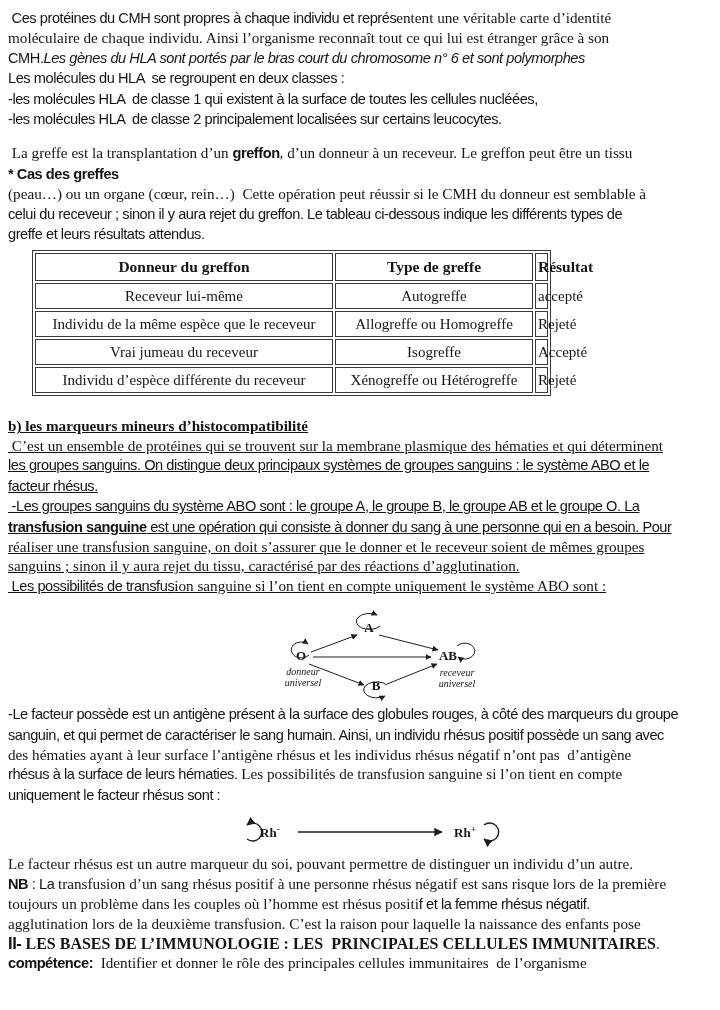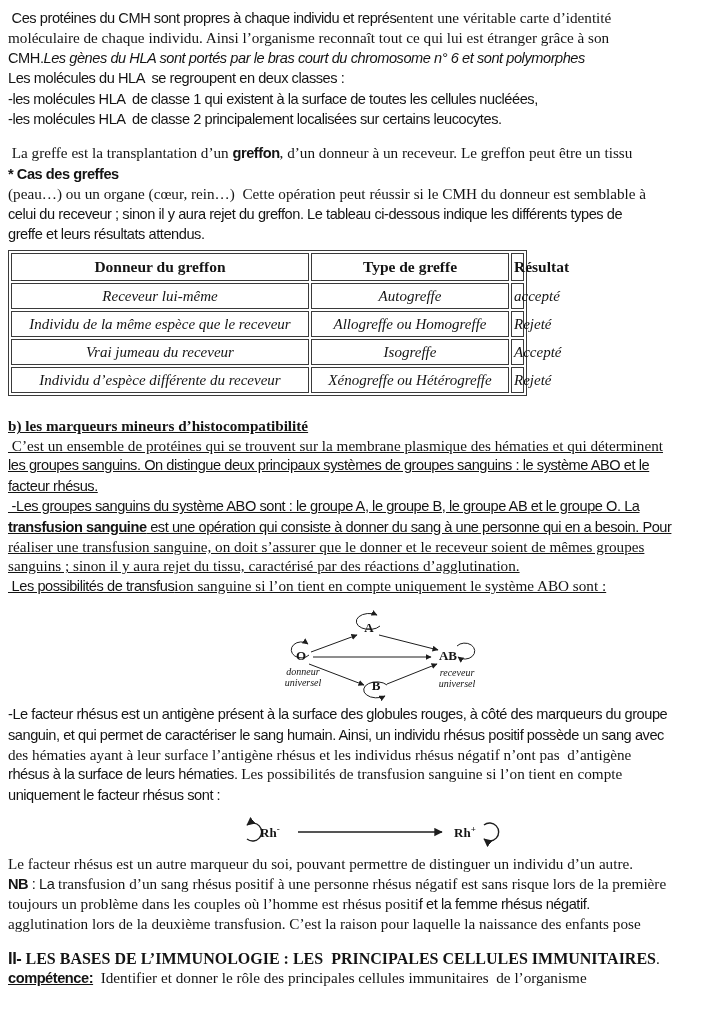--- a/index.html
+++ b/index.html
@@ -10,38 +10,39 @@
     color:#141414;
     box-sizing:border-box;
     padding:8px 16px 0 8px;
     overflow:hidden;
   }
   .line{line-height:19.4px;white-space:pre;}
   .sans{font-family:"Liberation Sans",sans-serif;font-size:14.6px;letter-spacing:-0.45px;}
   .serif{font-family:"Liberation Serif",serif;font-size:15.2px;}
   .b{font-weight:700}
   .i{font-style:italic}
-  .u{text-decoration:underline}
+  .u{}
   .sec-greffes{margin-top:14px;}
   .greffe-table{
     border-collapse:separate;border-spacing:2px;
     border:1px solid #3a3a3a;
     table-layout:fixed;width:519px;
     margin-top:6px;
     font-family:"Liberation Serif",serif;
+    margin-left:24px;
   }
   .greffe-table th,.greffe-table td{
     border:1px solid #3a3a3a;text-align:center;vertical-align:middle;
   }
   .greffe-table th{font-size:15.5px;font-weight:700;padding:4px 2px;}
-  .greffe-table td{font-size:15px;padding:3.5px 2px;font-style:italic;}
+  .greffe-table td{font-size:15px;padding:3.5px 2px;}
   .sec-marqueurs{margin-top:20px;text-decoration:underline;}
   .abo-svg{display:block;margin:2px 0 0 268px;}
   .rh-svg{display:block;margin:10px 0 3px 216px;}
-  .sec-section2{margin-top:15px;}
+  .sec-section2{margin-top:0;}
   .h2a{font-family:"Liberation Sans",sans-serif;font-size:16.5px;font-weight:700;letter-spacing:-0.4px;}
   .h2b{font-family:"Liberation Serif",serif;font-size:16px;font-weight:700;}
   .h2c{font-family:"Liberation Serif",serif;font-size:15.2px;}
   svg text{font-family:"Liberation Serif",serif;}
   .node{font-weight:700;font-size:13px;}
   .nodelabel{font-style:italic;font-size:10px;}
   .rhlabel{font-weight:700;font-size:13px;}
 </style>
 </head>
 <body>
@@ -137,21 +138,21 @@
     <text x="172" y="62" text-anchor="middle" class="node" fill="#141414">AB</text>
     <text x="100" y="92" text-anchor="middle" class="node" fill="#141414">B</text>
 
     <text x="27" y="77" text-anchor="middle" class="nodelabel" fill="#141414">donneur</text>
     <text x="27" y="88" text-anchor="middle" class="nodelabel" fill="#141414">universel</text>
     <text x="181" y="78" text-anchor="middle" class="nodelabel" fill="#141414">receveur</text>
     <text x="181" y="89" text-anchor="middle" class="nodelabel" fill="#141414">universel</text>
   </svg>
 
   <div class="para">
-    <div class="line"><span class="sans">-Le facteur rhésus est un antigène présent à la surface des globules rouges, à côté des marqueurs du groupe</span></div>
+    <div class="line"><span class="sans">-Le facteur possède est un antigène présent à la surface des globules rouges, à côté des marqueurs du groupe</span></div>
     <div class="line"><span class="sans">sanguin, et qui permet de caractériser le sang humain. Ainsi, un individu rhésus positif possède un sang avec</span></div>
     <div class="line"><span class="serif">des hématies ayant à leur surface l’antigène rhésus et les individus rhésus négatif n’ont pas  d’antigène</span></div>
     <div class="line"><span class="sans">rhésus à la surface de leurs hématies.</span><span class="serif"> Les possibilités de transfusion sanguine si l’on tient en compte</span></div>
     <div class="line"><span class="sans">uniquement le facteur rhésus sont :</span></div>
   </div>
 
   <svg class="rh-svg" width="280" height="36" viewBox="0 0 280 36">
     <path d="M 23 24 A 9 9 0 1 0 23 10" fill="none" stroke="#1d1d1d" stroke-width="1.4" marker-end="url(#ah)"></path>
     <text x="36" y="22" class="rhlabel" fill="#141414"><tspan>Rh</tspan><tspan dy="-5" font-size="9">-</tspan></text>
     <line x1="74" y1="17" x2="218" y2="17" stroke="#1d1d1d" stroke-width="1.4" marker-end="url(#ah)"></line>

